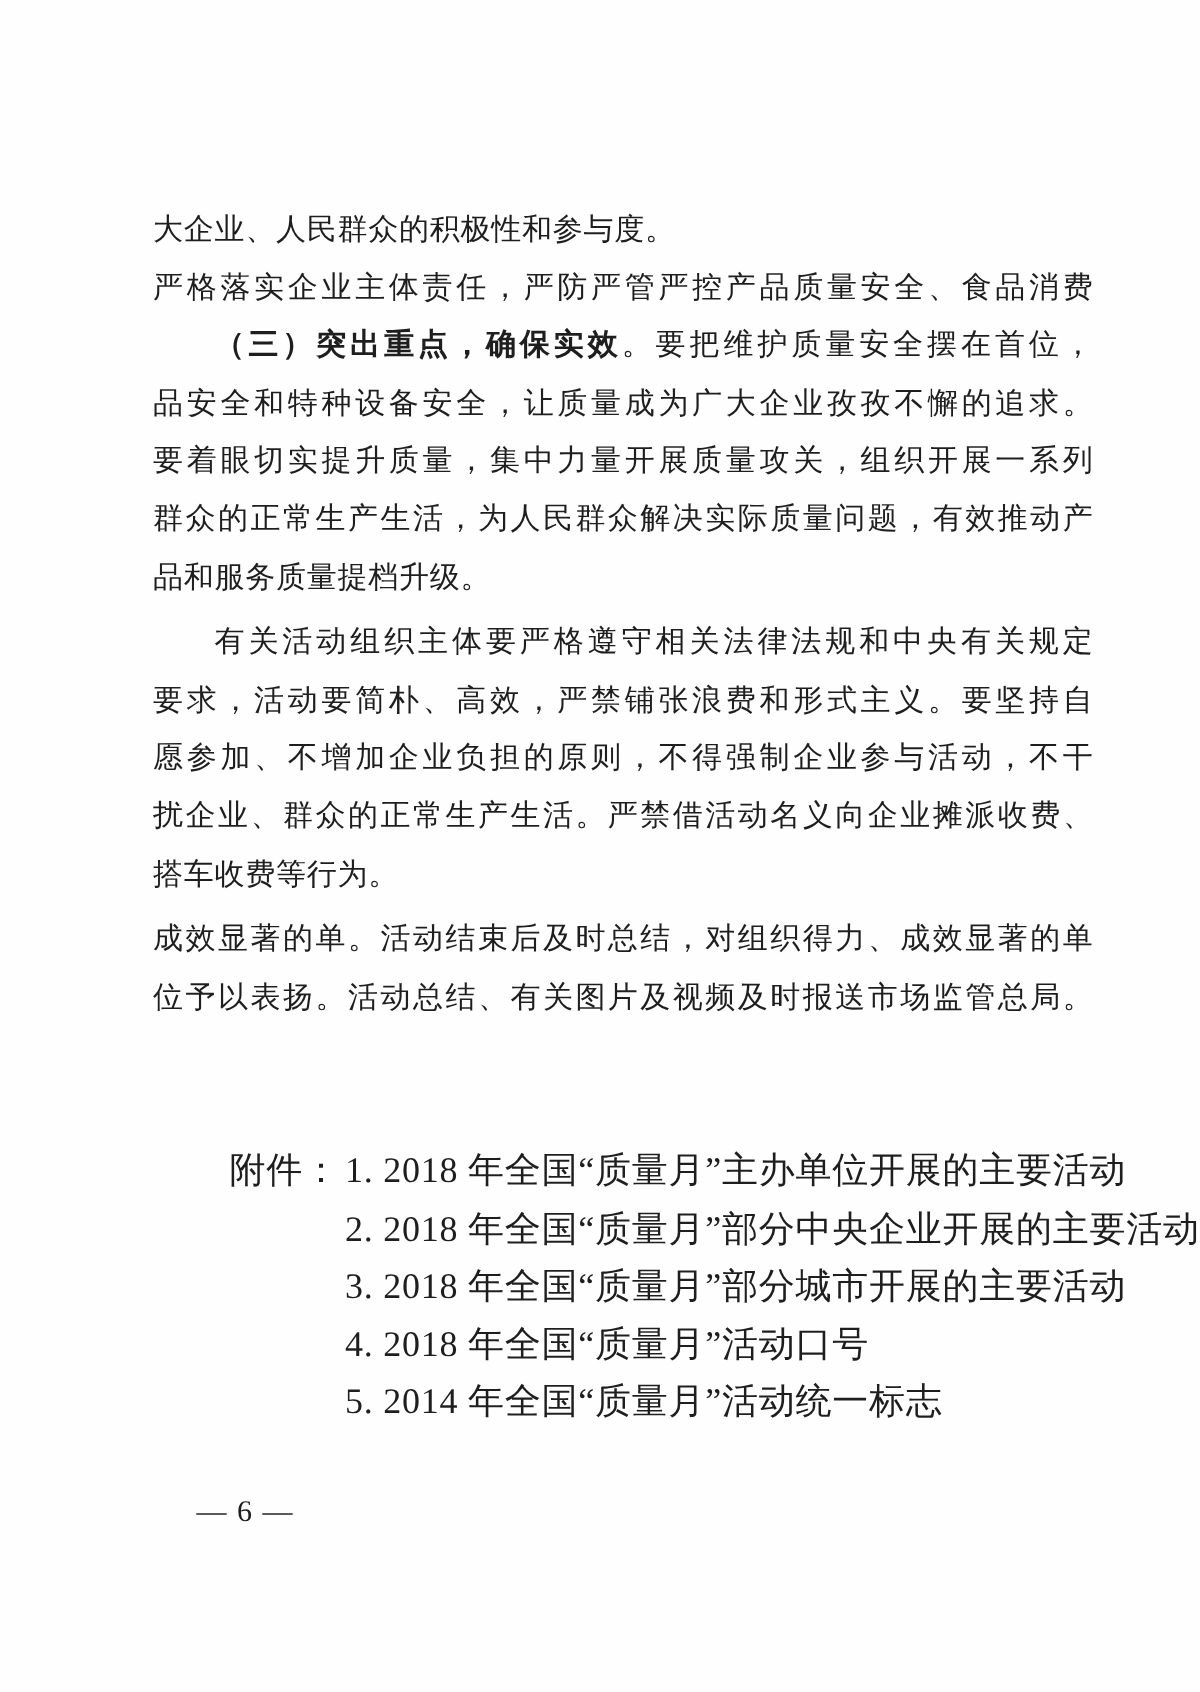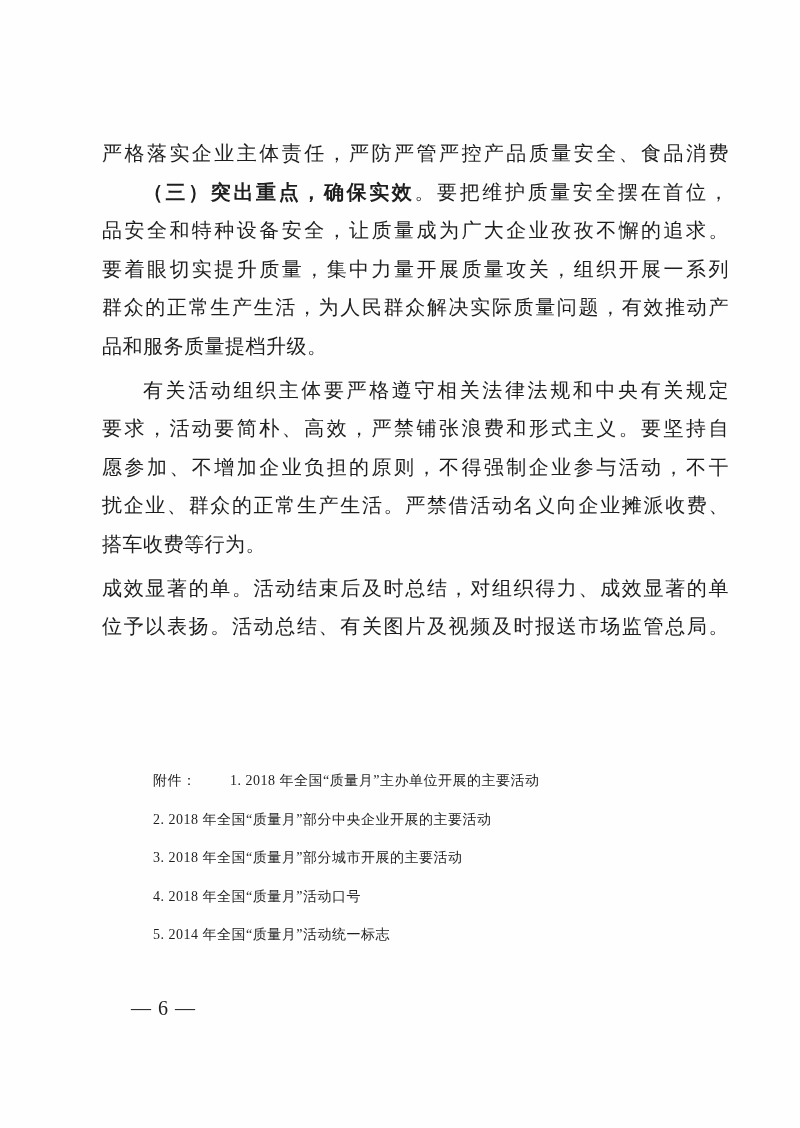--- a/index.html
+++ b/index.html
@@ -31,42 +31,43 @@
     text-align: left;
     text-align-last: left;
   }
   .indent { text-indent: 41px; }
   .para { margin-top: 5px; }
   .bold { font-weight: bold; }
   .attach {
     position: absolute;
     left: 153px;
     top: 762px;
-    font-size: 14px;
+    font-size: 24px;
     letter-spacing: 0.5px;
   }
   .attach-row { line-height: 38.6px; white-space: nowrap; }
   .attach-label { display: inline-block; width: 77px; }
-  .attach-cont { }
+  .attach-cont { margin-left: 77px; }
   .page-num {
     position: absolute;
     left: 131px;
     top: 996px;
     font-size: 20px;
     line-height: 24px;
     letter-spacing: 1px;
   }
 </style>
 </head>
 <body>
 
 <div class="page">
 
   <div class="doc">
 
+    <div class="line short">大企业、人民群众的积极性和参与度。</div>
 
     <div class="line">严格落实企业主体责任，严防严管严控产品质量安全、食品消费</div>
 
     <div class="line indent"><span class="bold">（三）突出重点，确保实效</span><span>。要把维护质量安全摆在首位，</span></div>
     <div class="line">品安全和特种设备安全，让质量成为广大企业孜孜不懈的追求。</div>
     <div class="line">要着眼切实提升质量，集中力量开展质量攻关，组织开展一系列</div>
     <div class="line">群众的正常生产生活，为人民群众解决实际质量问题，有效推动产</div>
     <div class="line short">品和服务质量提档升级。</div>
 
     <div class="para">

